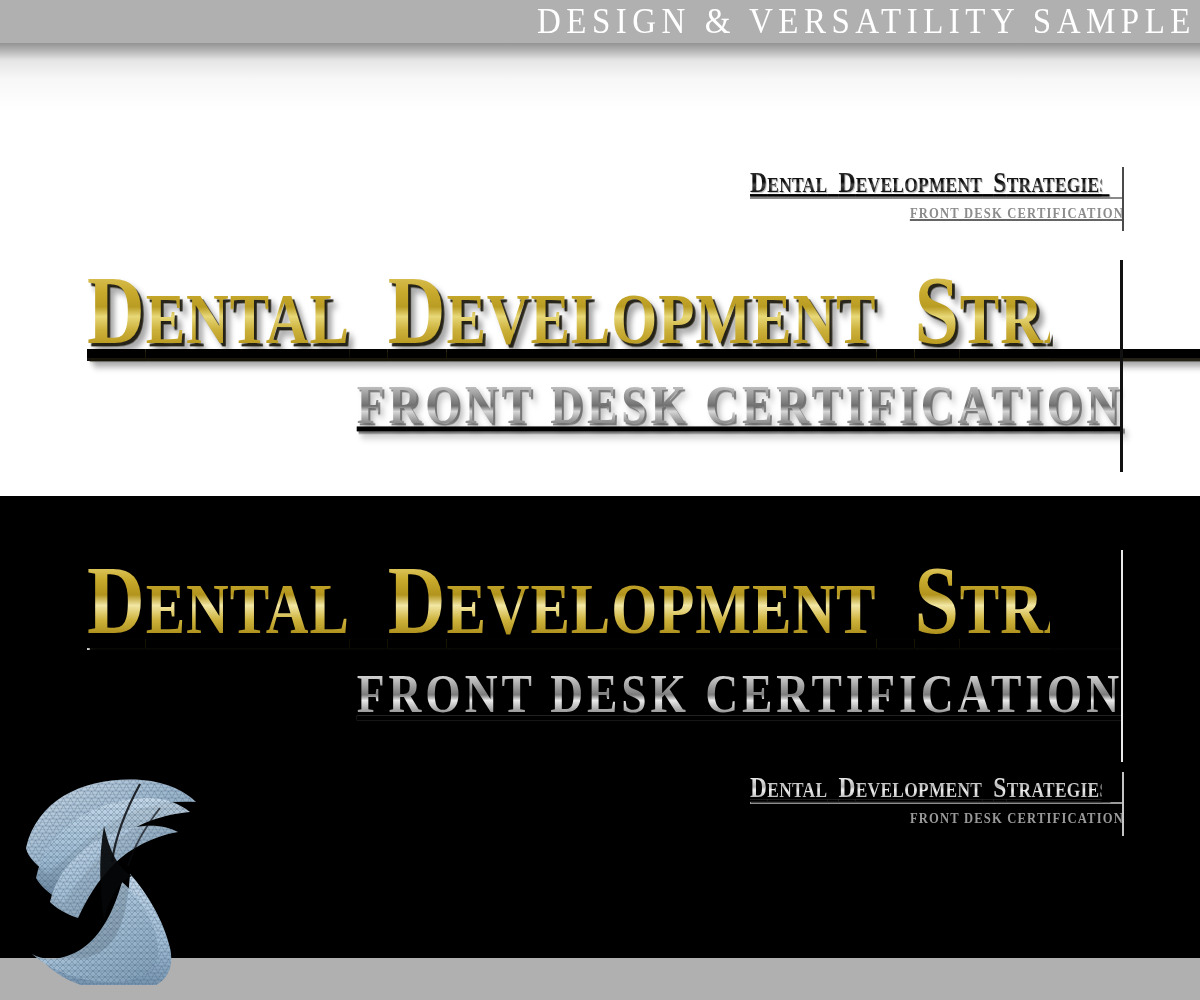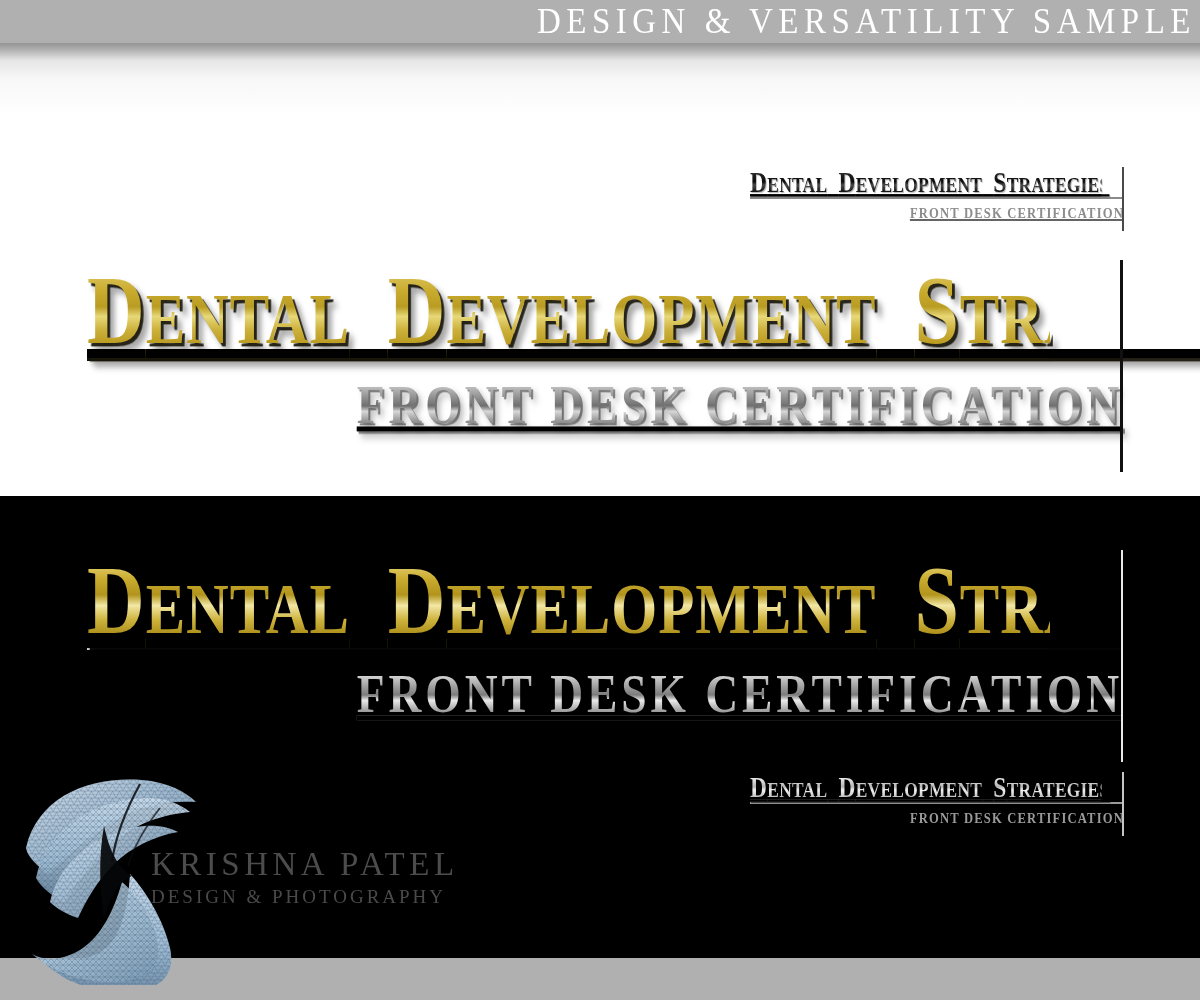--- a/index.html
+++ b/index.html
@@ -251,19 +251,15 @@
           <path d="M104 112 C96 140 84 166 62 180 C42 192 24 190 14 184 C30 198 58 212 92 212 C124 212 142 200 140 178 C138 152 122 128 104 112 Z" fill="url(#meshg)" opacity=".85"></path>
           <path d="M104 112 C96 140 84 166 62 180 C42 192 24 190 14 184 C30 198 58 212 92 212 C124 212 142 200 140 178 C138 152 122 128 104 112 Z" fill="url(#tri2)"></path>
         </g>
 
         <path d="M86 56 C92 82 100 98 114 106 C100 112 92 128 86 150 C82 120 80 90 86 56 Z" fill="#050608" opacity=".92"></path>
         <path d="M122 14 C110 36 98 62 94 92" fill="none" stroke="#0a0c0f" stroke-width="2.2" opacity=".85"></path>
         <path d="M142 38 C128 56 116 76 110 96" fill="none" stroke="#0a0c0f" stroke-width="1.8" opacity=".7"></path>
       </svg>
     </div>
 
-    <div id="credit-text">
-      <div class="credit-name">KRISHNA PATEL</div>
-      <div class="credit-sub">DESIGN &amp; PHOTOGRAPHY</div>
-    </div>
   </div>
 
 </div>
 
 </body></html>

